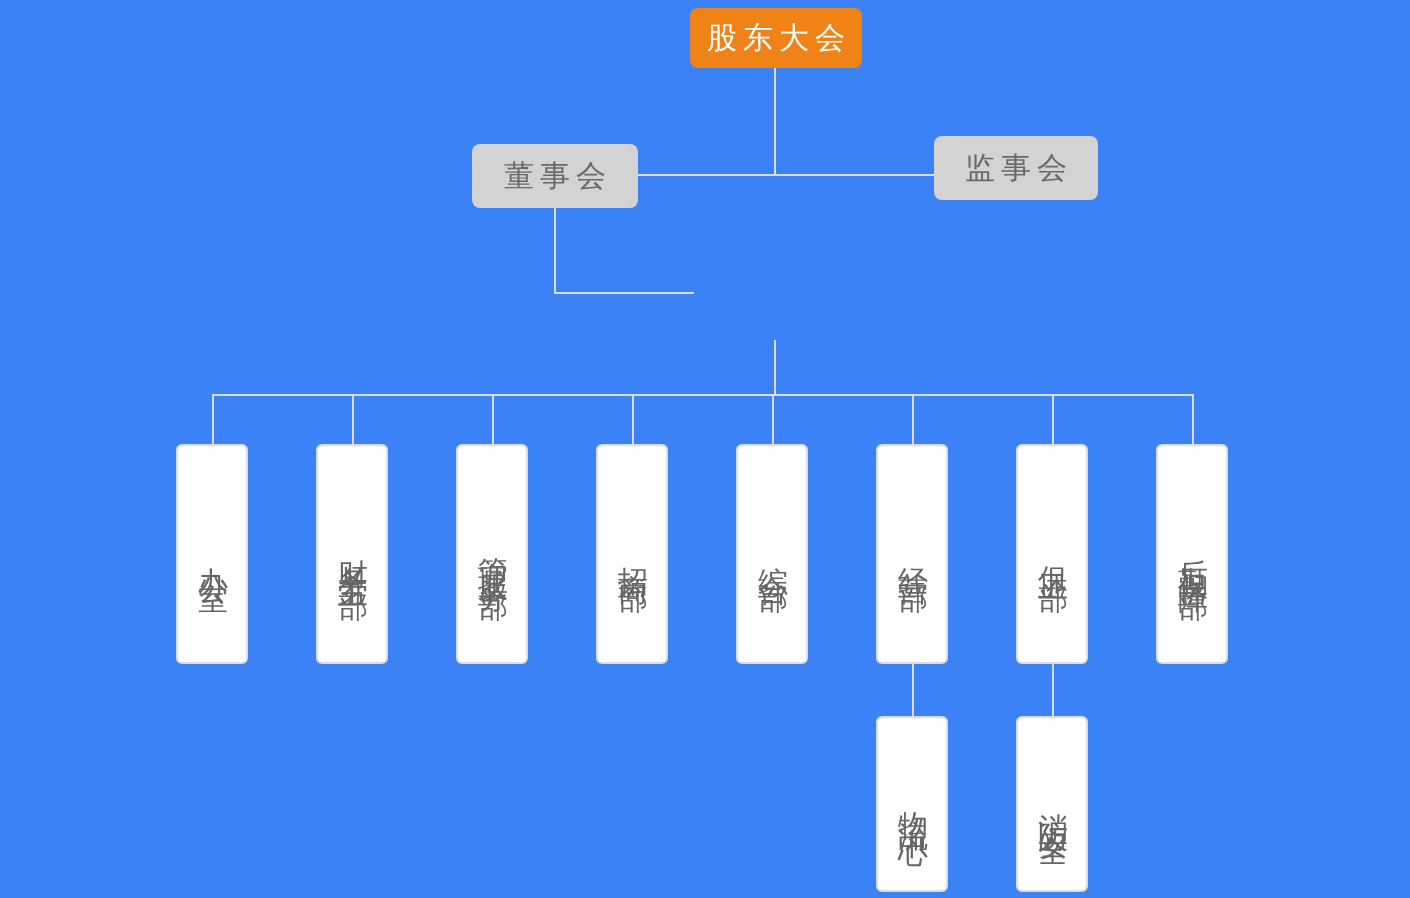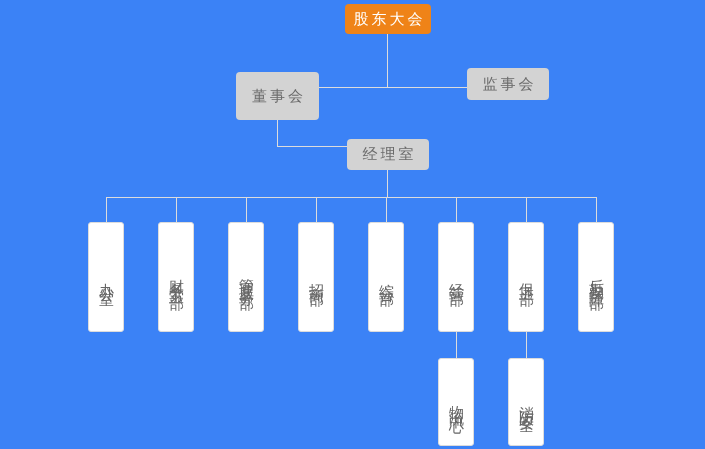--- a/index.html
+++ b/index.html
@@ -74,24 +74,23 @@
   <div class="line" style="left:316px; top:197px; width:1px; height:25px;"></div>
   <div class="line" style="left:386px; top:197px; width:1px; height:25px;"></div>
   <div class="line" style="left:456px; top:197px; width:1px; height:25px;"></div>
   <div class="line" style="left:526px; top:197px; width:1px; height:25px;"></div>
   <div class="line" style="left:596px; top:197px; width:1px; height:25px;"></div>
   <div class="line" style="left:456px; top:332px; width:1px; height:26px;"></div>
   <div class="line" style="left:526px; top:332px; width:1px; height:26px;"></div>
 
   <div class="node node--root" style="left:345px; top:4px; width:86px; height:30px;">股东大会</div>
 
-  <div class="node node--gray" style="left:236px; top:72px; width:83px; height:48px;">董事会</div>
+  <div class="node node--gray" style="left:236px; top:72px; width:83px; height:32px;">董事会</div>
   <div class="node node--gray" style="left:467px; top:68px; width:82px; height:32px;">监事会</div>
 
-  <div class="node node--gray" style="left:347px; top:139px; width:82px; height:31px;">经理室</div>
 
   <div class="node node--dept" style="left:88px; top:222px; width:36px; height:110px;">
     <span class="vtext">办公室</span>
   </div>
   <div class="node node--dept" style="left:158px; top:222px; width:36px; height:110px;">
     <span class="vtext">财务劳工部</span>
   </div>
   <div class="node node--dept" style="left:228px; top:222px; width:36px; height:110px;">
     <span class="vtext">管理服务部</span>
   </div>

